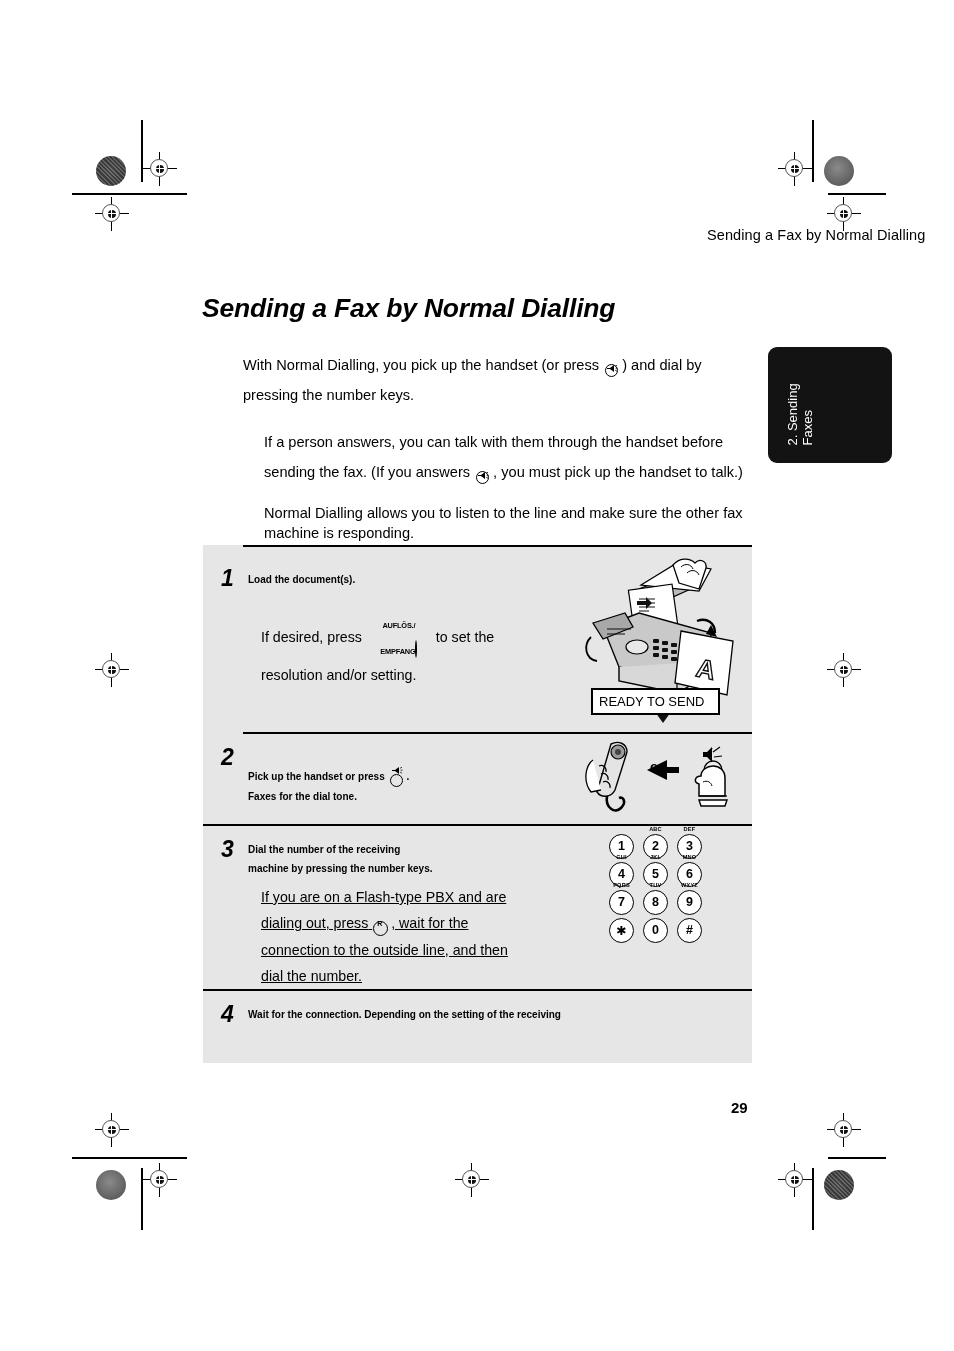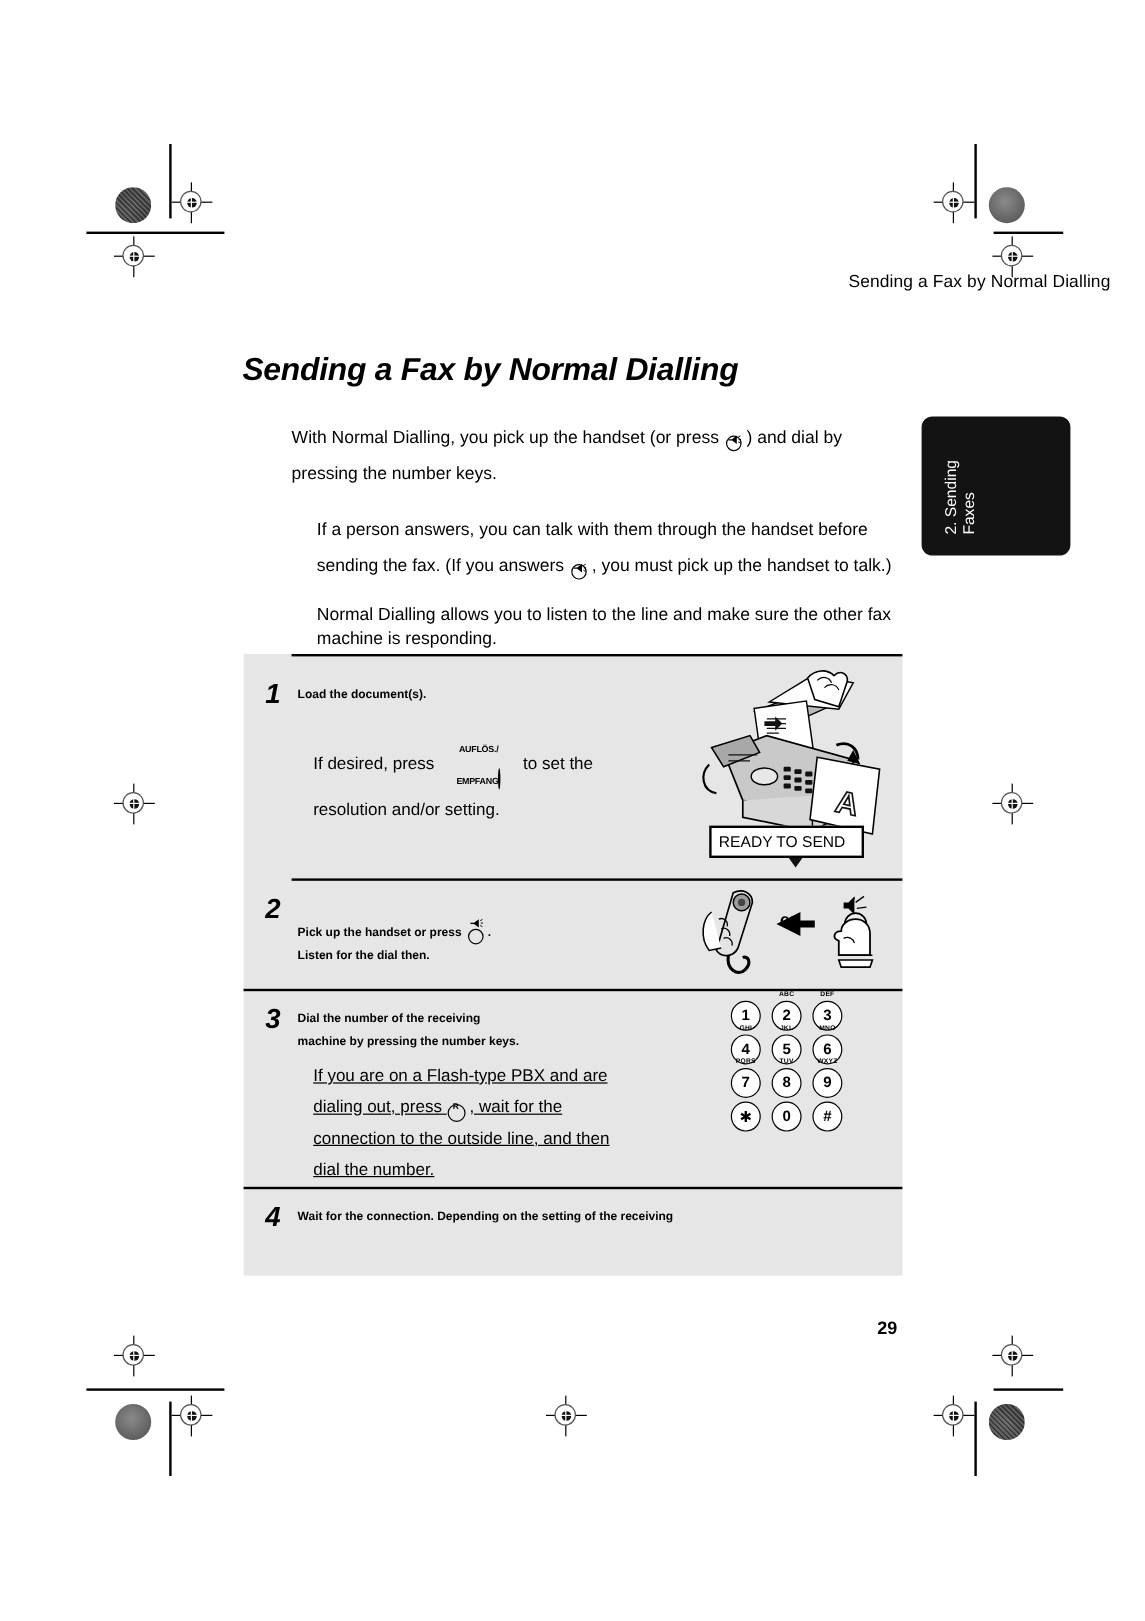--- a/index.html
+++ b/index.html
@@ -310,21 +310,21 @@
       <span class="spk">
         <span class="ic">
           <svg width="12" height="10" viewBox="0 0 12 10">
               <path d="M1 4 L4 4 L8 1 L8 8 L4 5 L1 5 Z" fill="#000"></path>
               <path d="M9.2 2.2 L11 1.2 M9.6 4.2 L11.5 4.2 M9.2 6.2 L11 7.2" stroke="#000" stroke-width="0.8" fill="none"></path>
             </svg>
         </span>
         <span class="cir"></span>
       </span><span>.</span>
       <br>
-      <span>Listen for the dial then.</span>
+      <span>Faxes for the dial tone.</span>
     </div>
 
     <div class="ill">
       <svg width="165" height="82" viewBox="0 0 165 82">
 
         <path d="M30 6 C38 2 46 6 46 14 L34 52 C30 60 20 60 16 54 Z" fill="#e4e4e4" stroke="#000" stroke-width="1.4"></path>
         <circle cx="37" cy="14" r="7" fill="#9c9c9c" stroke="#000" stroke-width="1.2"></circle>
         <circle cx="37" cy="14" r="3" fill="#444"></circle>
         <path d="M12 22 C4 28 2 44 10 54 L20 52" fill="#fff" stroke="#000" stroke-width="1.3"></path>
         <path d="M18 28 C22 26 26 30 25 34" stroke="#000" stroke-width="1.1" fill="none"></path>

